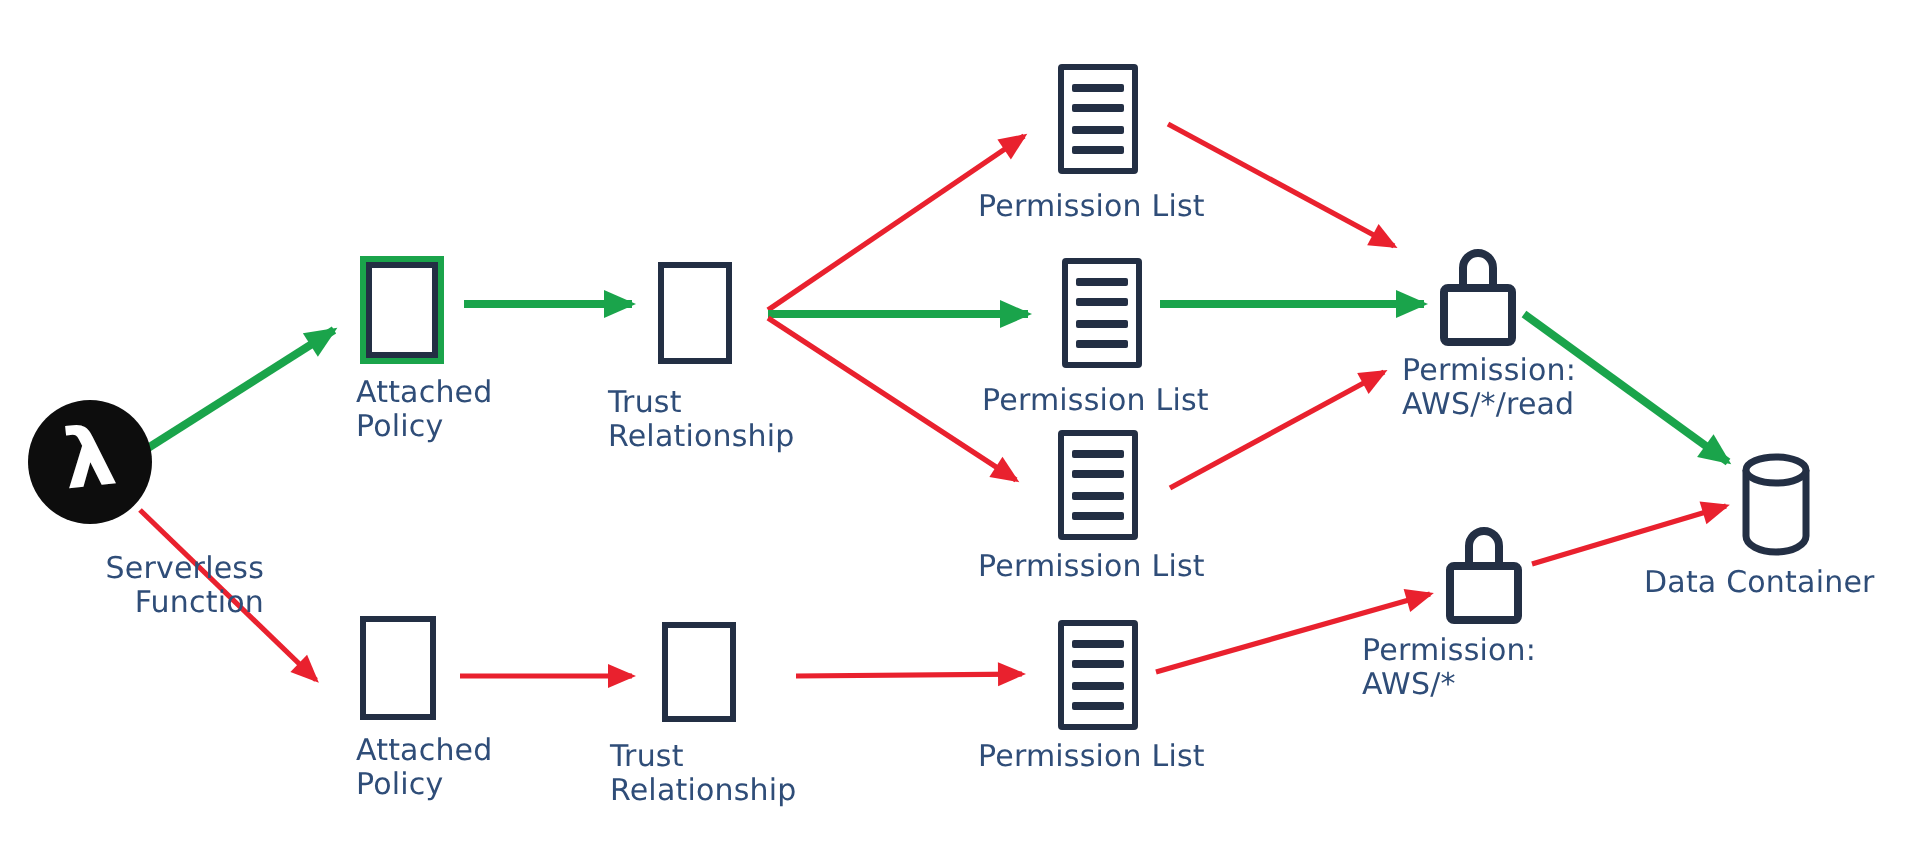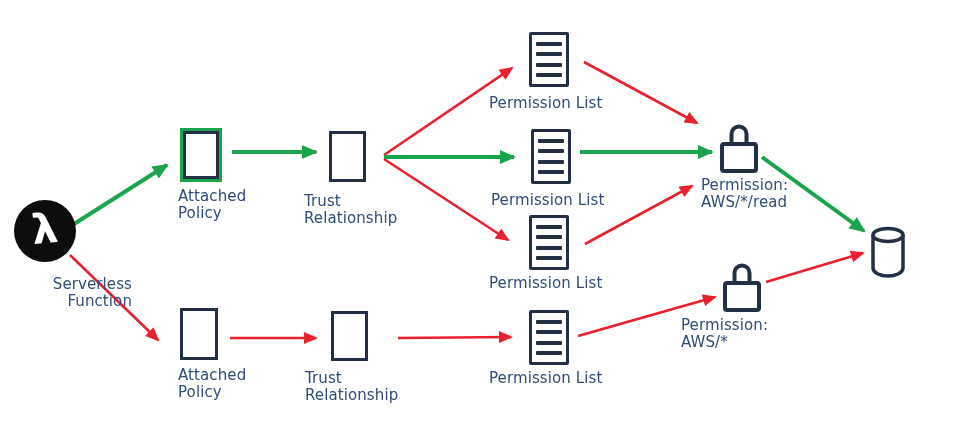--- a/index.html
+++ b/index.html
@@ -126,14 +126,15 @@
     <path d="M12.5 22 V12 a7.5 7.5 0 0 1 15 0 V22" fill="none" stroke="#232f44" stroke-width="4"></path>
     <rect x="3" y="22" width="34" height="27" rx="2" fill="#fff" stroke="#232f44" stroke-width="4"></rect>
   </svg>
   <div class="label center" style="left:681px;top:317px;width:120px;">Permission:
 AWS/*</div>
 
   <svg class="icon-svg" style="left:870px;top:226px;" width="36" height="52" viewBox="0 0 36 52">
     <path d="M3 9 v33 c0 4.5 6.7 8 15 8 s15 -3.5 15 -8 V9" fill="#fff" stroke="#232f44" stroke-width="3.5"></path>
     <ellipse cx="18" cy="9" rx="15" ry="6.5" fill="#fff" stroke="#232f44" stroke-width="3.5"></ellipse>
   </svg>
+  <div class="label center" style="left:822px;top:283px;width:134px;">Data Container</div>
 
 </div>
 
 </body></html>

